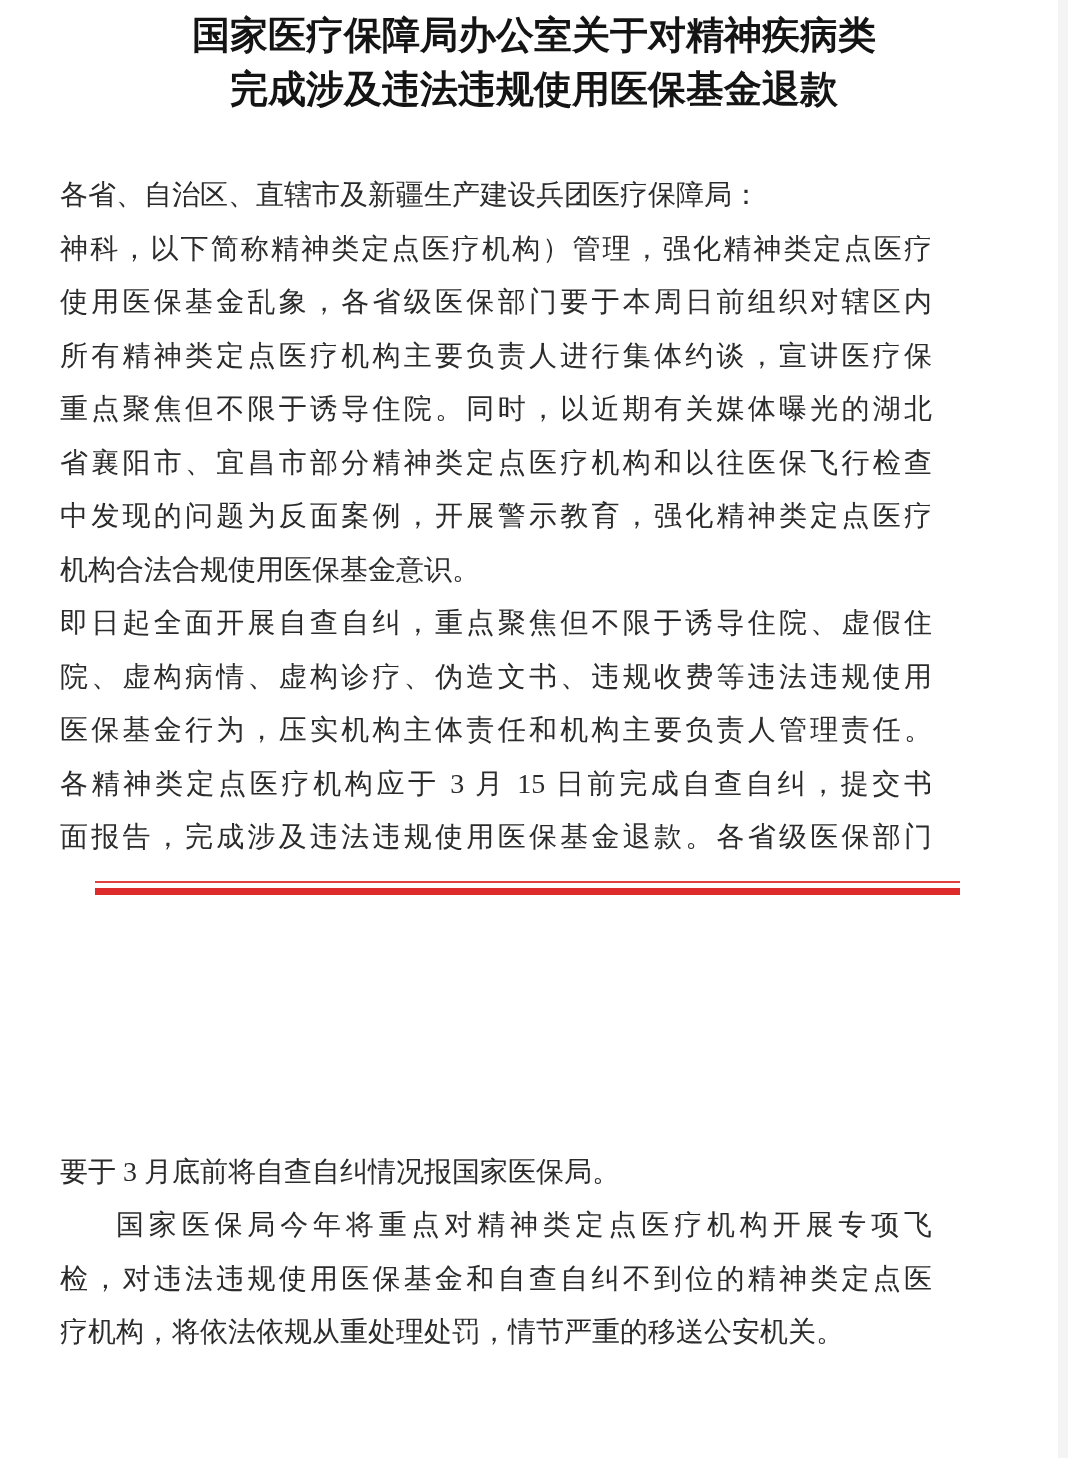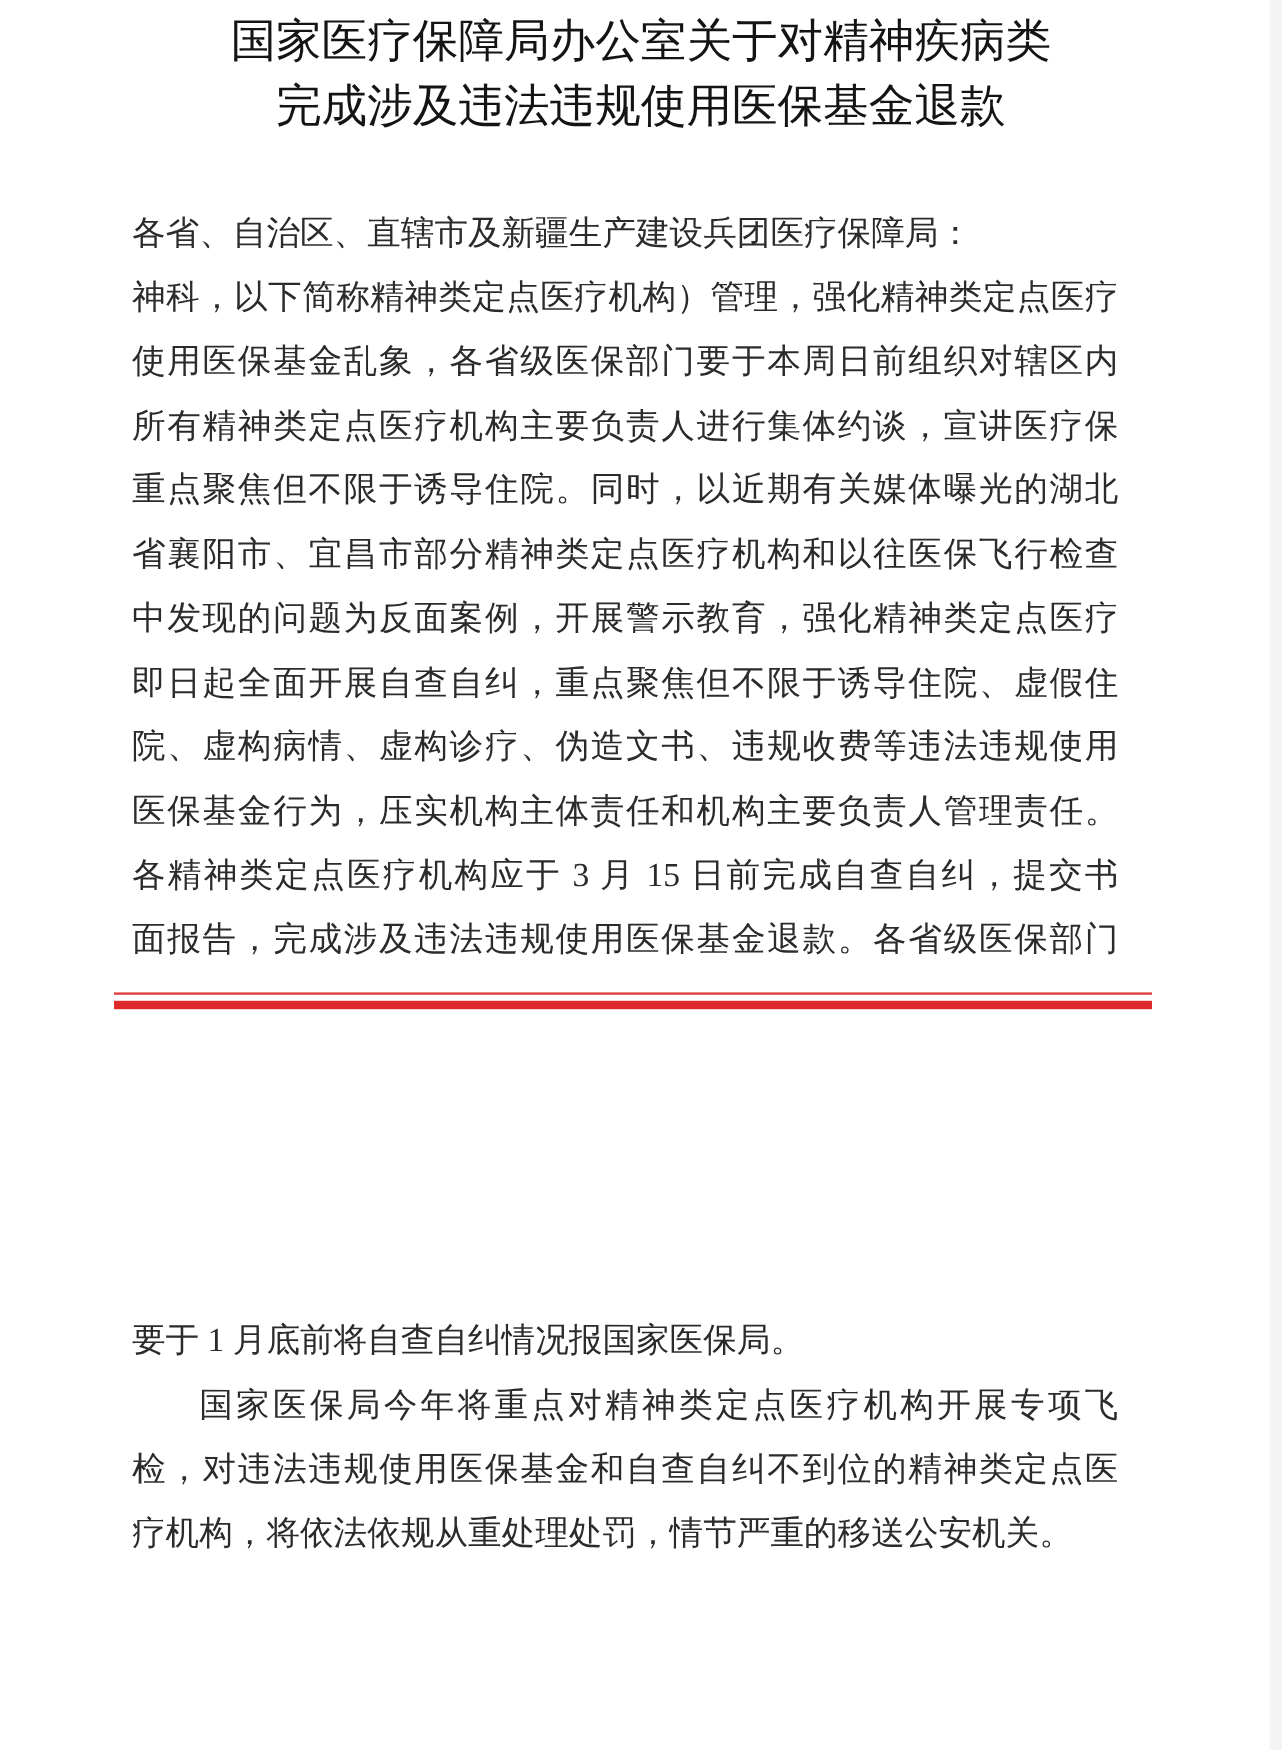--- a/index.html
+++ b/index.html
@@ -20,28 +20,28 @@
     position: absolute;
     top: 0;
     right: 0;
     width: 10px;
     height: 100%;
     background: #f4f4f4;
   }
   .title-block {
     padding-top: 8px;
     text-align: center;
-    font-weight: normal;
+    font-weight: bold;
     color: #141414;
     font-size: 38px;
     line-height: 54px;
     letter-spacing: 0px;
   }
   .body-block {
-    padding-left: 110px;
+    padding-left: 60px;
     padding-right: 136px;
     font-size: 28px;
     color: #2b2b2b;
   }
   .block-1 {
     margin-top: 52px;
   }
   .block-2 {
     margin-top: 250px;
   }
@@ -94,32 +94,33 @@
   </div>
 
   <div class="body-block block-1">
       <div class="line">各省、自治区、直辖市及新疆生产建设兵团医疗保障局：</div>
       <div class="line j">神科，以下简称精神类定点医疗机构）管理，强化精神类定点医疗</div>
       <div class="line j">使用医保基金乱象，各省级医保部门要于本周日前组织对辖区内</div>
       <div class="line j">所有精神类定点医疗机构主要负责人进行集体约谈，宣讲医疗保</div>
       <div class="line j">重点聚焦但不限于诱导住院。同时，以近期有关媒体曝光的湖北</div>
       <div class="line j">省襄阳市、宜昌市部分精神类定点医疗机构和以往医保飞行检查</div>
       <div class="line j">中发现的问题为反面案例，开展警示教育，强化精神类定点医疗</div>
+      <div class="line">机构合法合规使用医保基金意识。</div>
       <div class="line j">即日起全面开展自查自纠，重点聚焦但不限于诱导住院、虚假住</div>
       <div class="line j">院、虚构病情、虚构诊疗、伪造文书、违规收费等违法违规使用</div>
       <div class="line j">医保基金行为，压实机构主体责任和机构主要负责人管理责任。</div>
       <div class="line j">各精神类定点医疗机构应于 3 月 15 日前完成自查自纠，提交书</div>
       <div class="line j">面报告，完成涉及违法违规使用医保基金退款。各省级医保部门</div>
     </div>
 
   <div class="divider">
     <div class="thin" style="background: rgb(224, 64, 64);"></div>
     <div class="thick" style="background: rgb(221, 43, 43);"></div>
   </div>
 
   <div class="body-block block-2">
-      <div class="line">要于 1 月底前将自查自纠情况报国家医保局。</div>
+      <div class="line">要于 3 月底前将自查自纠情况报国家医保局。</div>
       <div class="line j i">国家医保局今年将重点对精神类定点医疗机构开展专项飞</div>
       <div class="line j">检，对违法违规使用医保基金和自查自纠不到位的精神类定点医</div>
       <div class="line">疗机构，将依法依规从重处理处罚，情节严重的移送公安机关。</div>
     </div>
 
 </div>
 
 </body></html>

